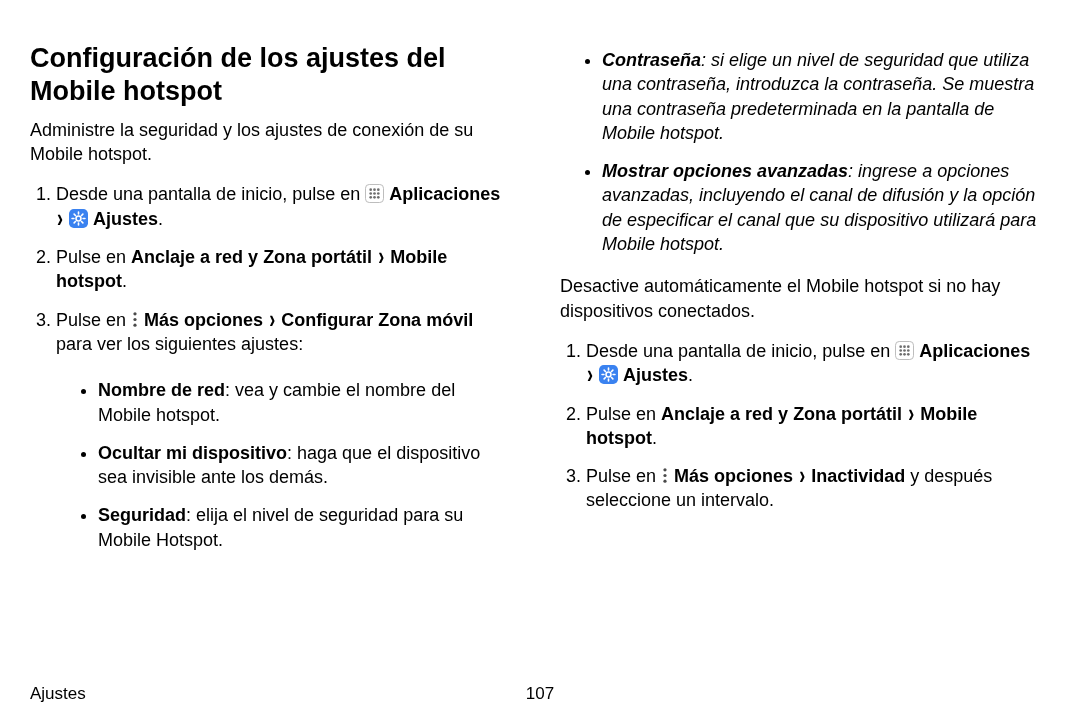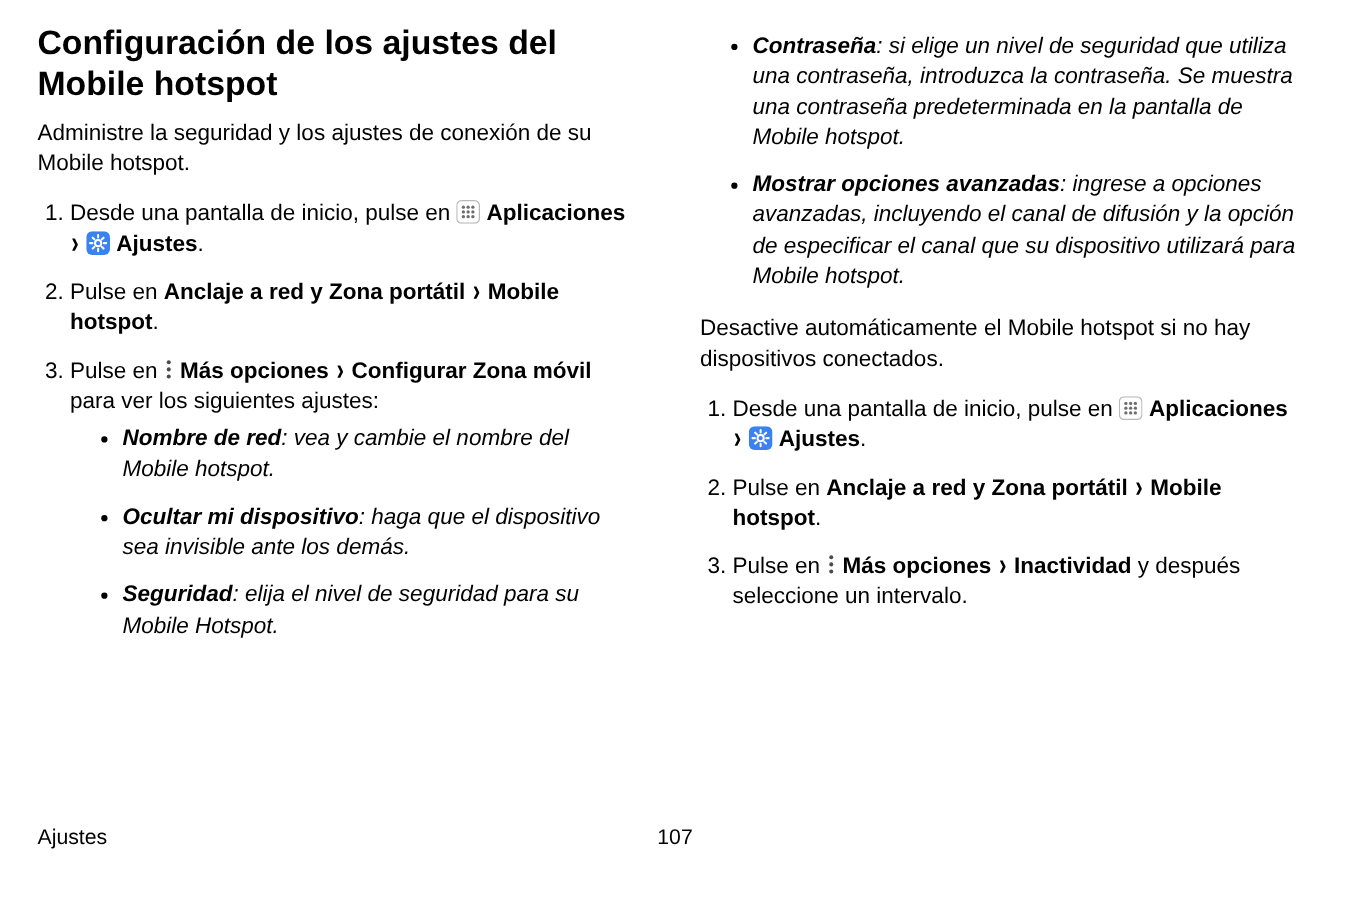--- a/index.html
+++ b/index.html
@@ -7,21 +7,21 @@
     padding: 0;
     width: 1080px;
     height: 720px;
     font-family: Arial, Helvetica, sans-serif;
     color: #000;
     background: #fff;
   }
   .page {
     display: flex;
     flex-direction: row;
-    padding: 18px 38px 18px 30px;
+    padding: 42px 38px 18px 30px;
     height: 658px;
     position: relative;
   }
   .col {
     width: 50%;
     padding-right: 24px;
   }
   .col.right {
     padding-left: 24px;
     padding-right: 0;
@@ -42,23 +42,22 @@
     margin: 0 0 10px 0;
     font-size: 18px;
   }
   ol.steps > li {
     margin-bottom: 14px;
     line-height: 1.35;
   }
   ul.bullets {
     list-style: disc;
     padding-left: 42px;
-    margin: 6px 0 0 0;
-    font-size: 18px;
-    font-style: italic;
+    margin: 22px 0 0 0;
+    font-size: 18px;
   }
   ul.bullets > li {
     margin-bottom: 14px;
     line-height: 1.35;
   }
   ul.cont {
     list-style: disc;
     padding-left: 42px;
     margin: 0 0 18px 0;
     font-size: 18px;

